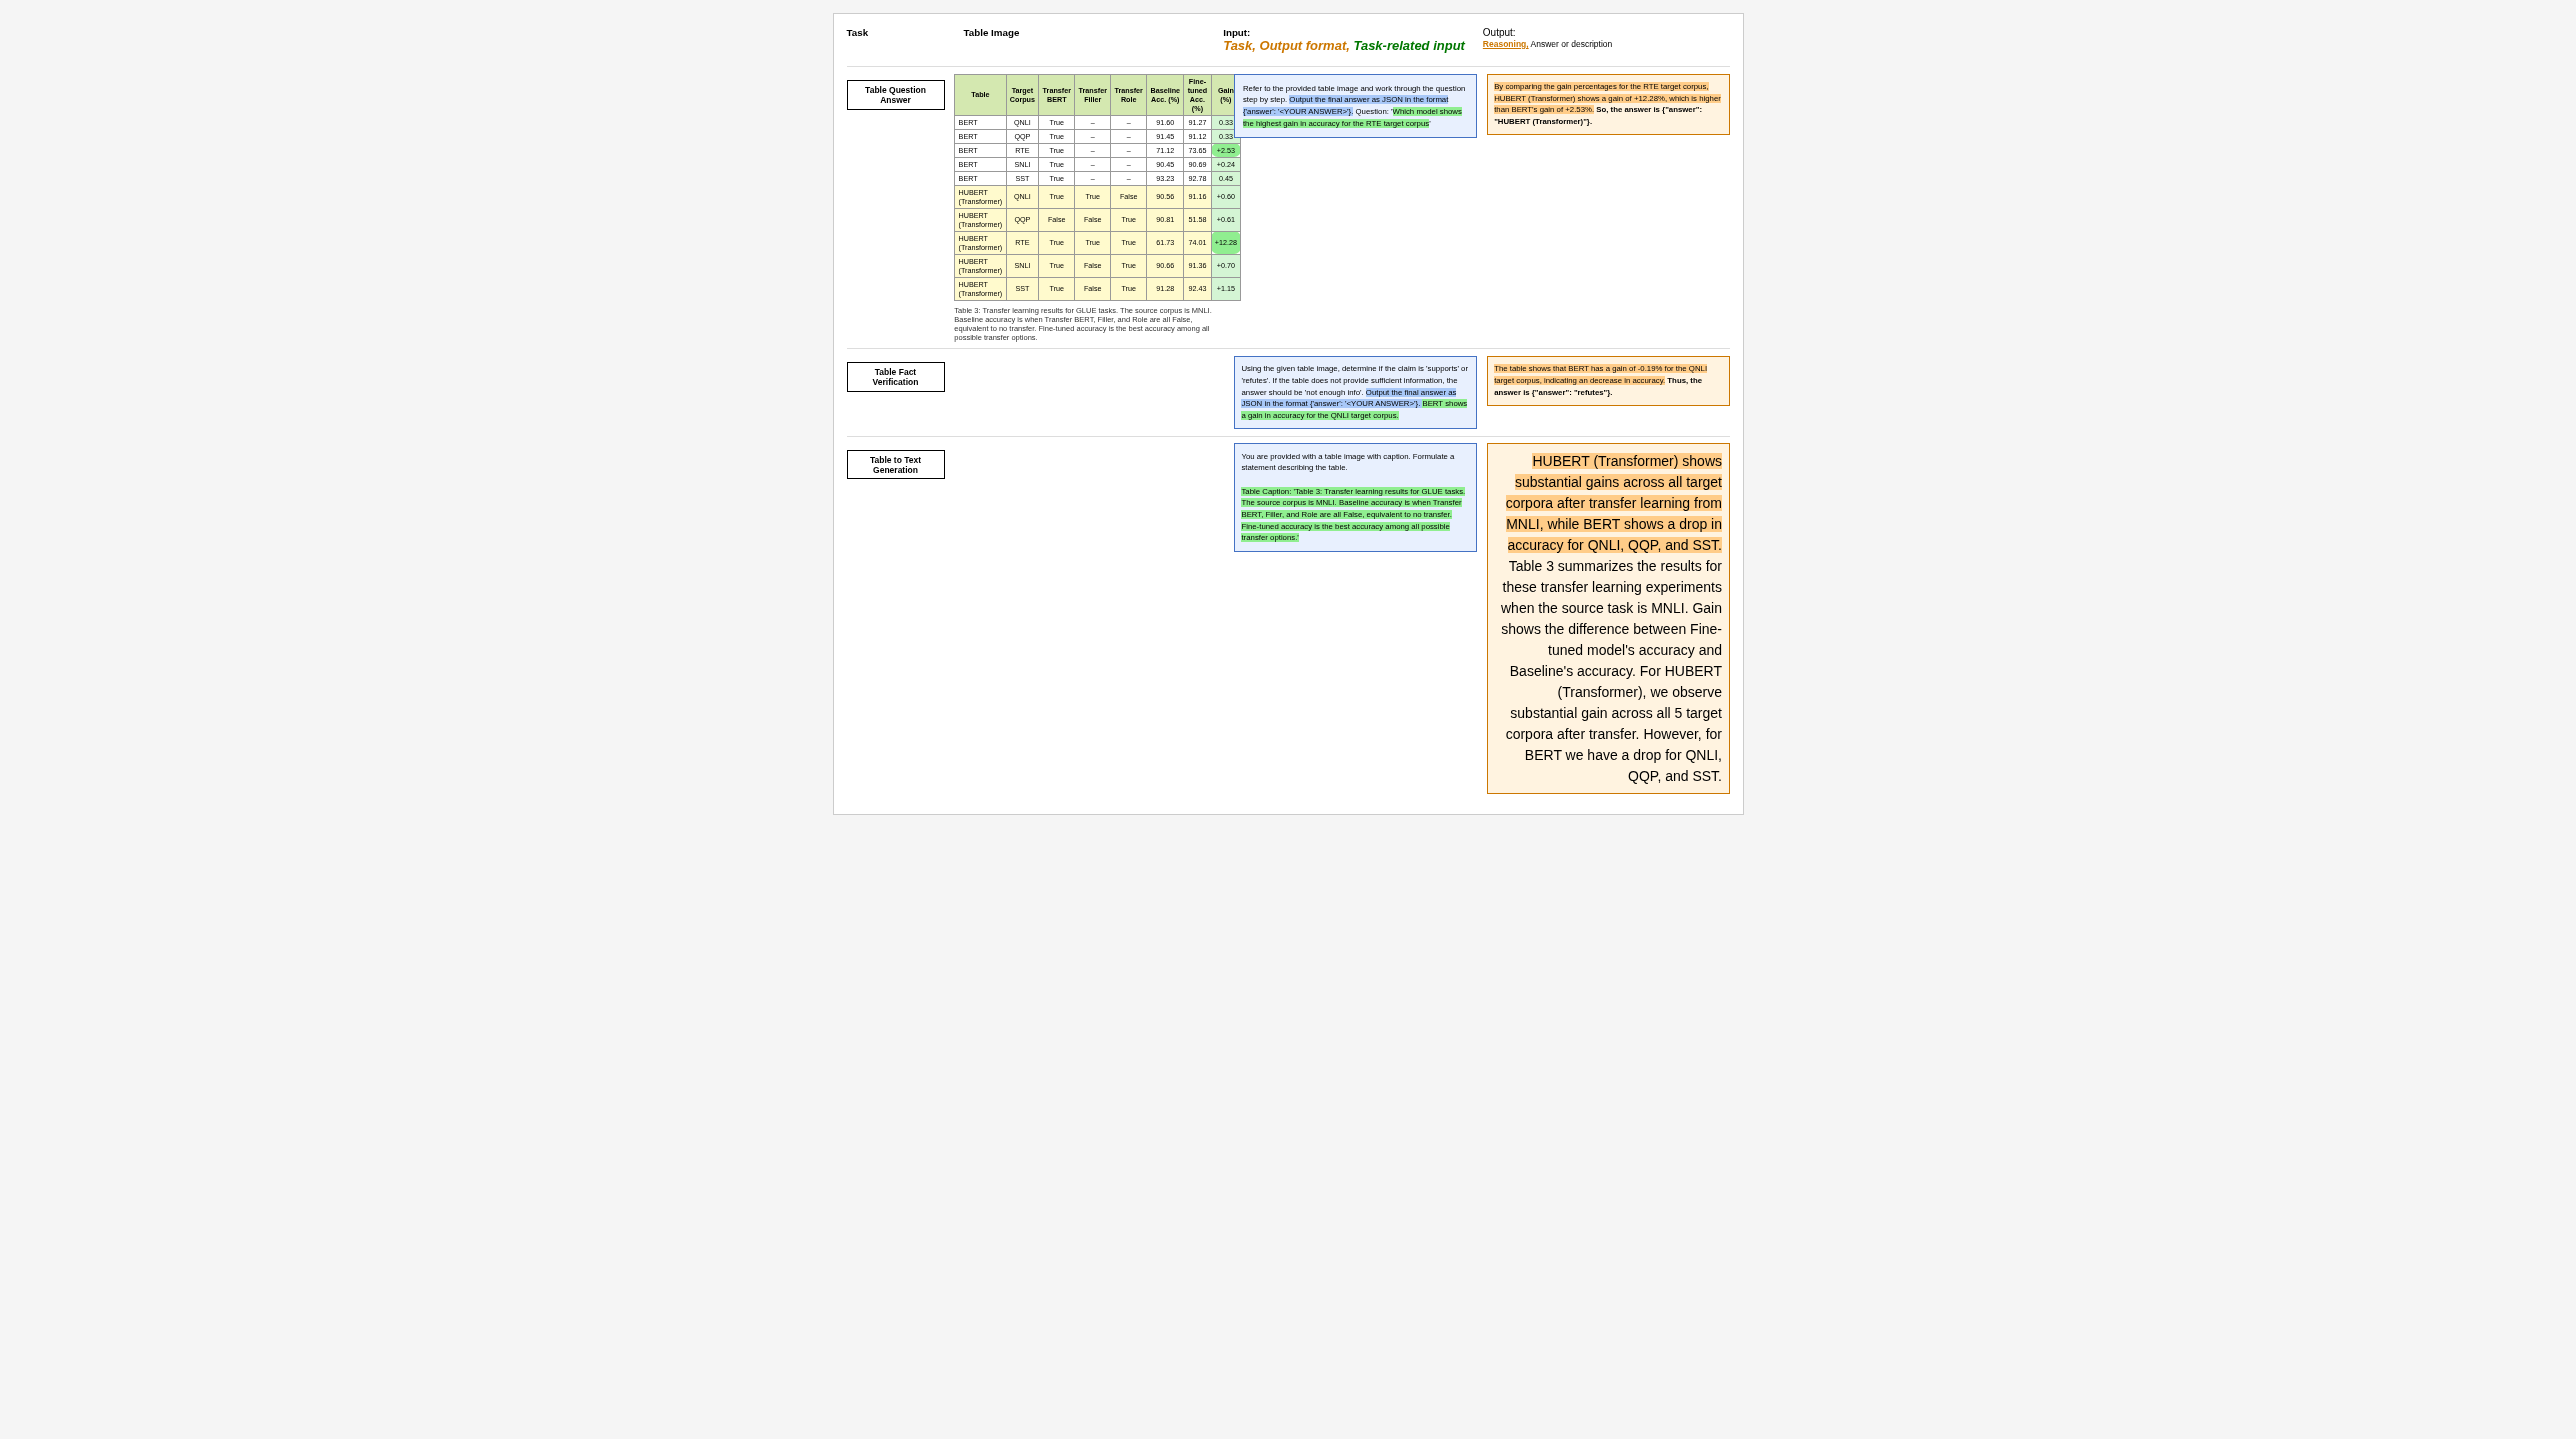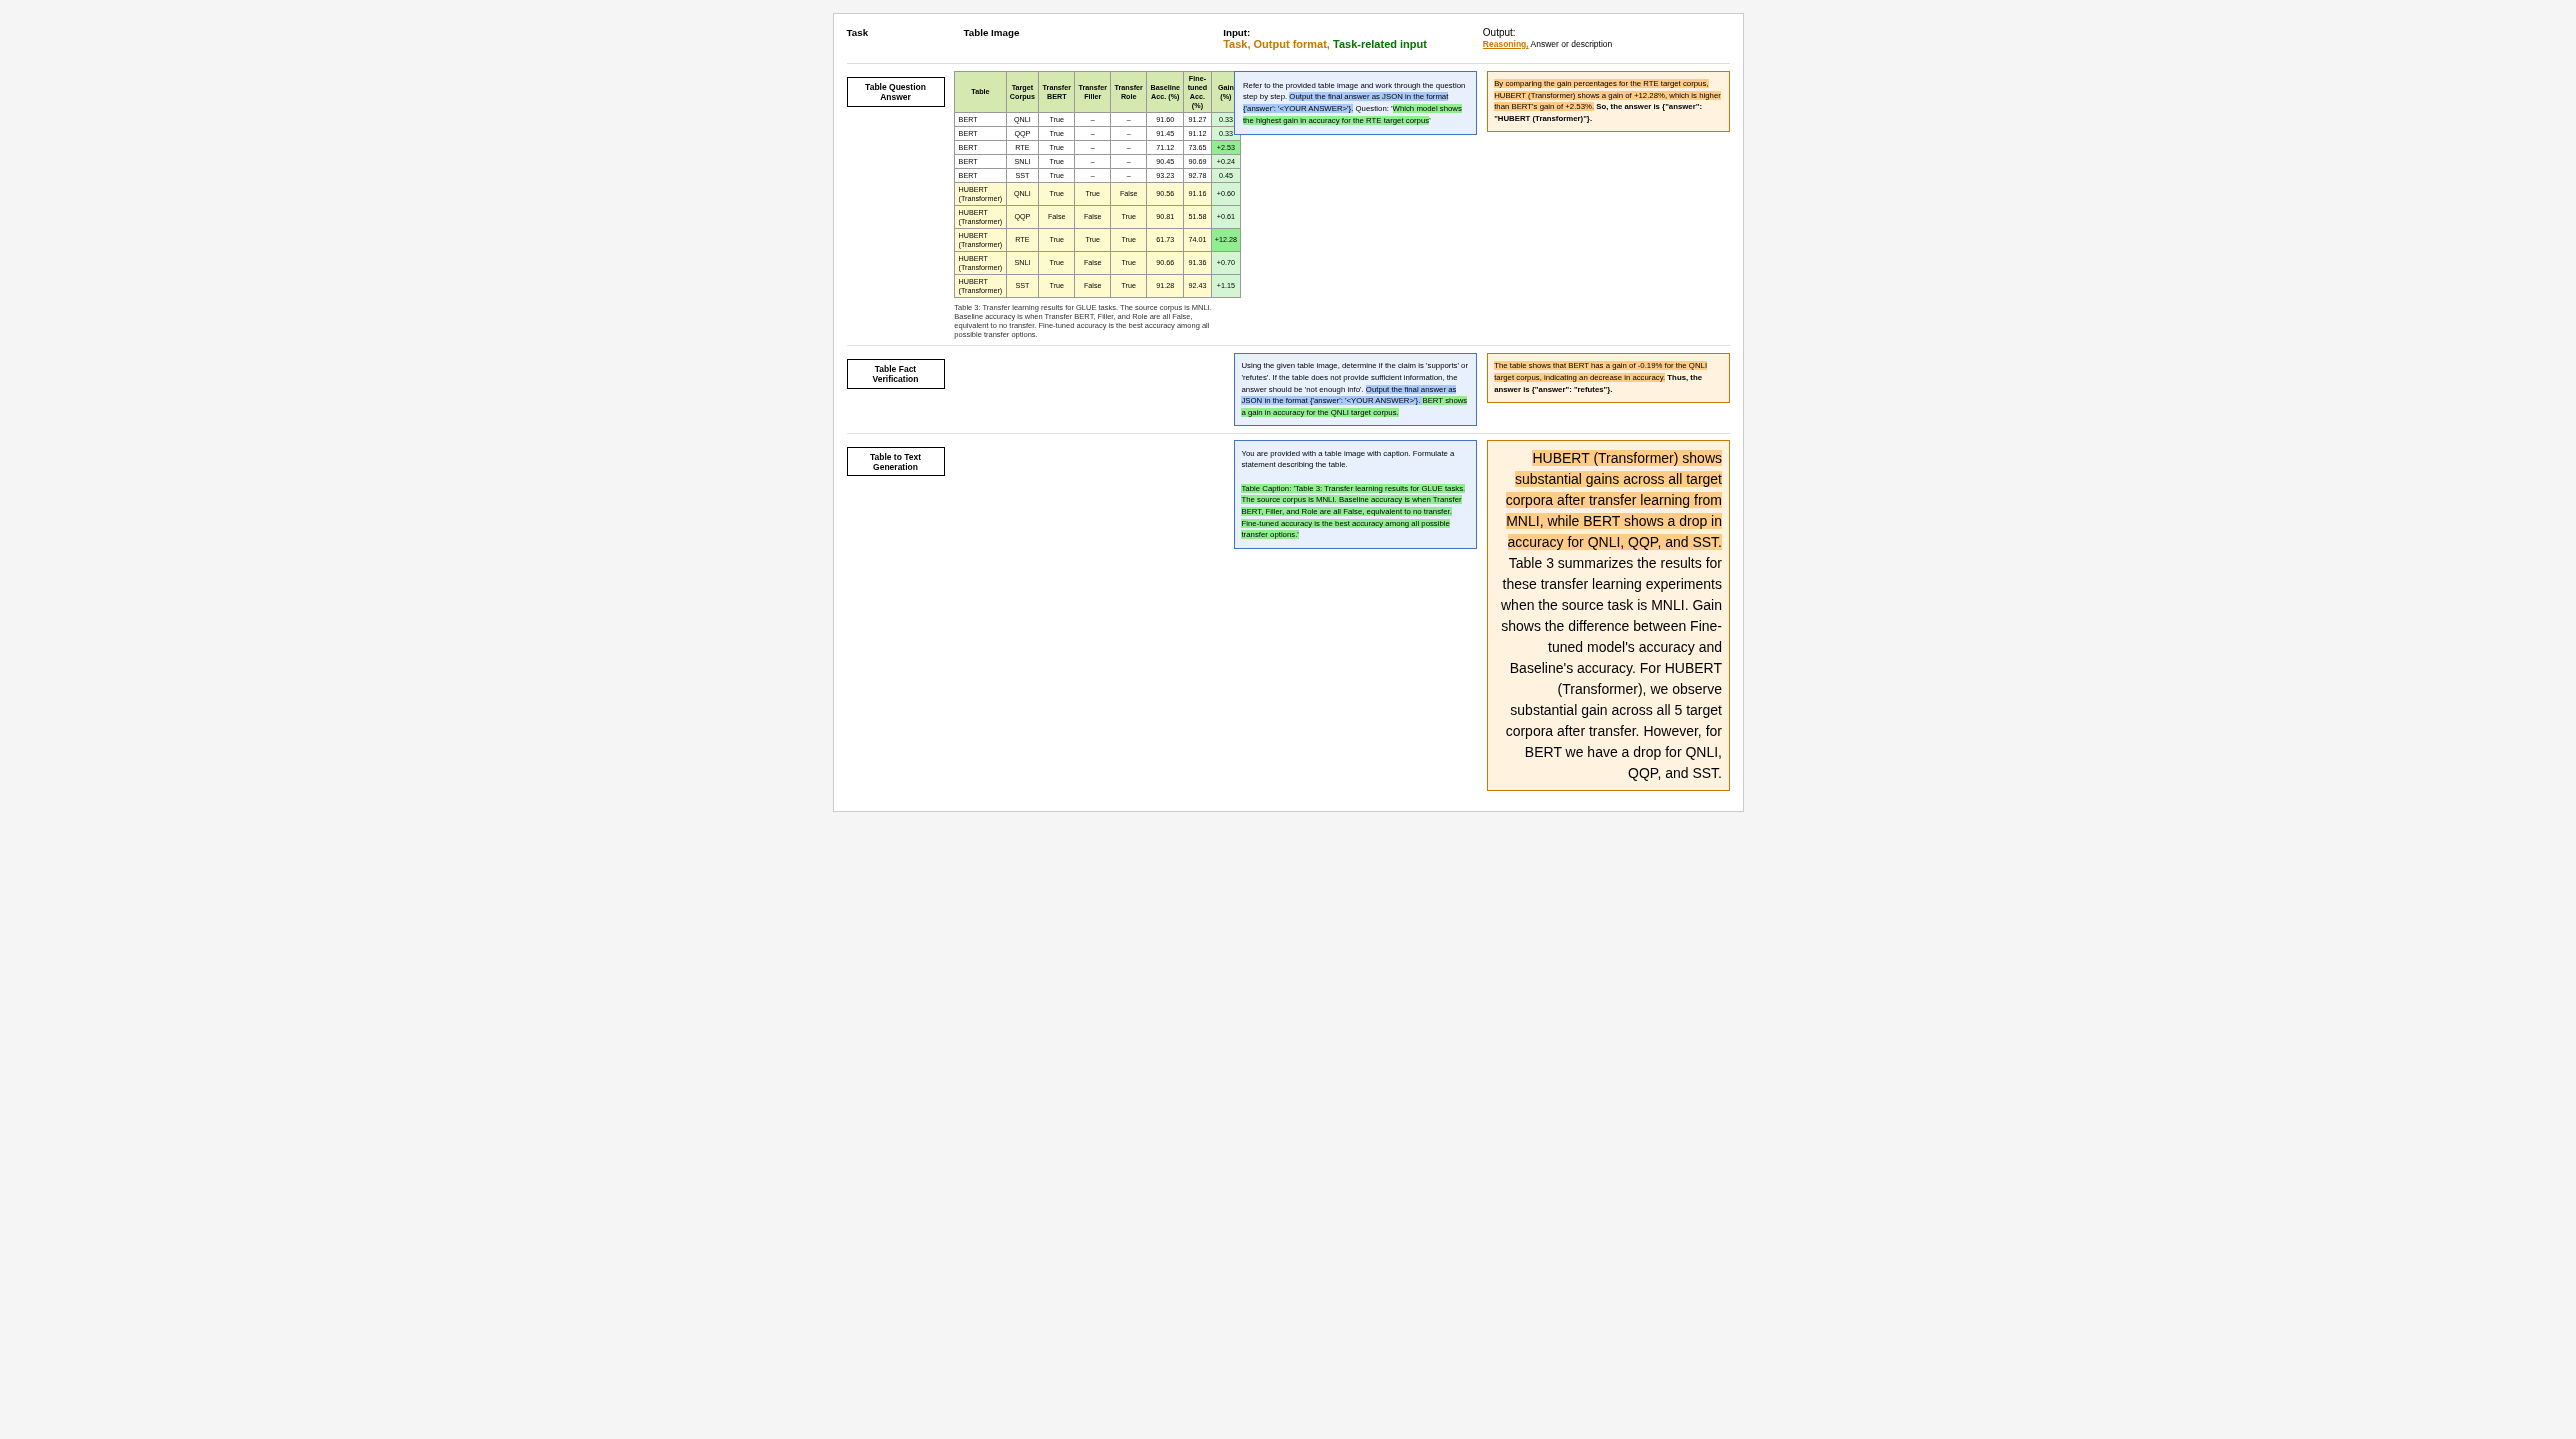--- a/index.html
+++ b/index.html
@@ -73,21 +73,21 @@
     .data-table th, .data-table td {
       border: 0.7px solid #999;
       padding: 2px 3.3px;
       text-align: center;
     }
     .data-table th {
       background: #d4e8b0;
       font-weight: bold;
     }
     .data-table .model-col { text-align: left; }
-    .gain-positive-high { background: #90ee90; }
+    .gain-positive-high { background: #90ee90; border-radius: 7px; }
     .gain-positive-low { background: #d4f5d4; }
     .row-hubert { background: #fffacd; }
 
     .table-caption {
       font-size: 7.5px;
       margin-top: 5.2px;
       color: #333;
     }
 
     
@@ -158,21 +158,21 @@
 </head>
 <body>
 
 <div class="main-container">
 
   <div class="header-row">
     <div class="header-col-task">Task</div>
     <div class="header-col-table">Table Image</div>
     <div class="header-col-input">
       <span class="input-label">Input:</span><br>
-      <span style="font-size:11px;">
+      <span style="font-size:13px;font-style:italic;">
         <span class="orange-text">Task,</span>
         <span class="orange-text"> Output format,</span>
         <span class="green-text"> Task-related input</span>
       </span>
     </div>
     <div class="header-col-output">
       <span class="output-label">Output:</span><br>
       <span style="font-size:8.5px;">
         <span class="orange-underline">Reasoning,</span>
         <span> Answer or description</span>

